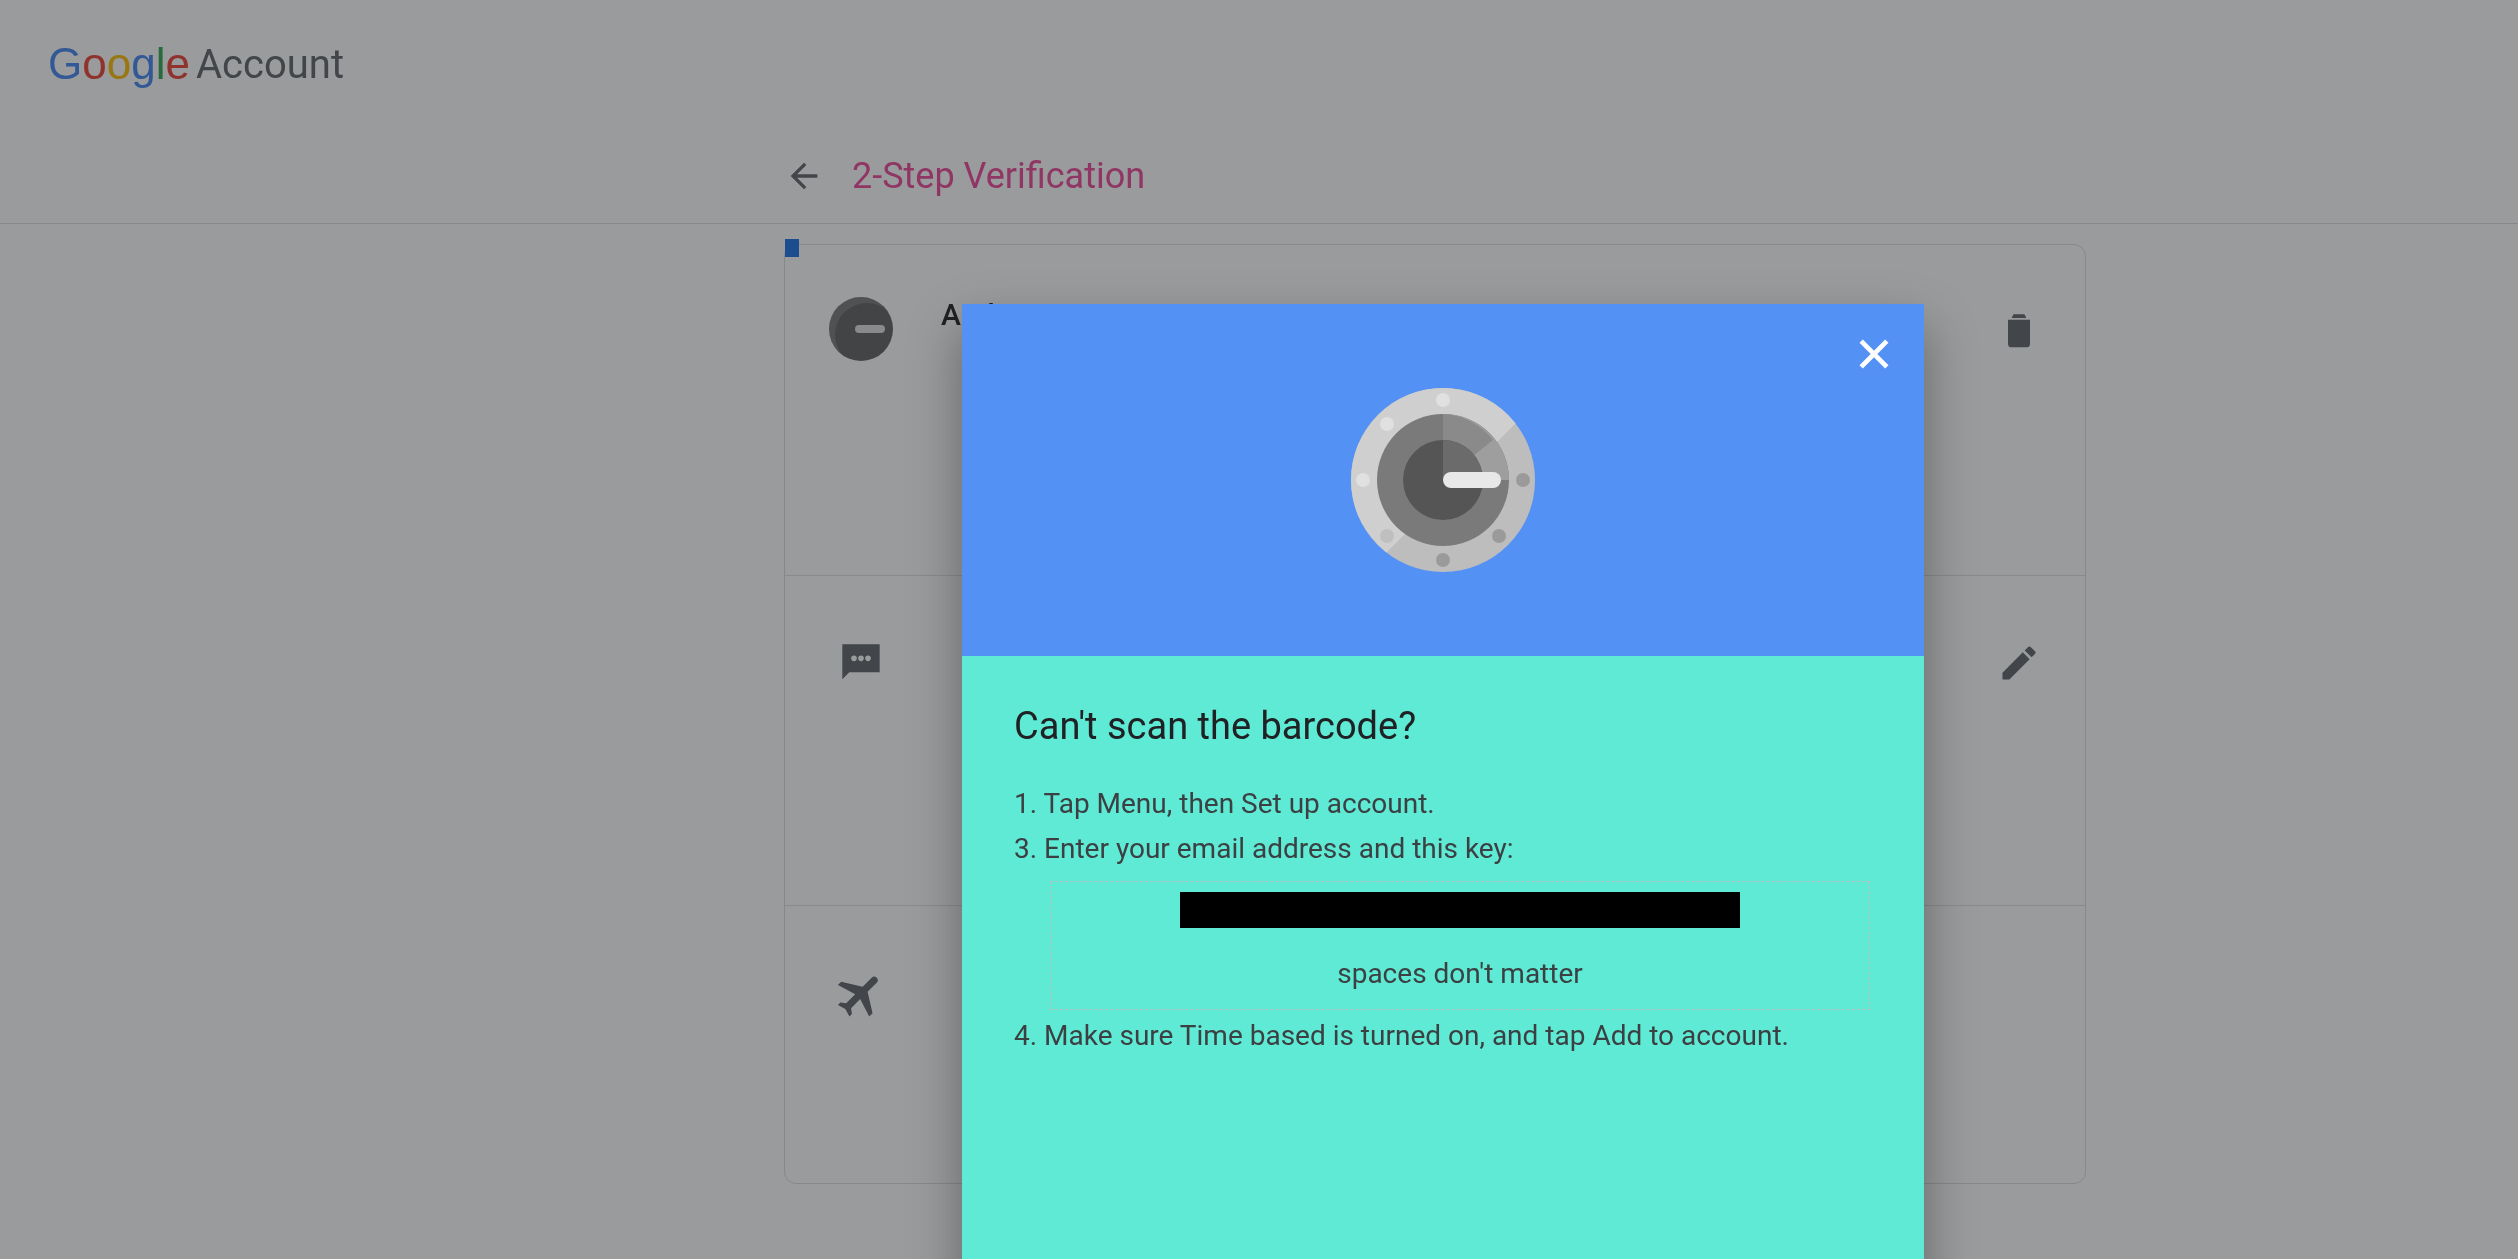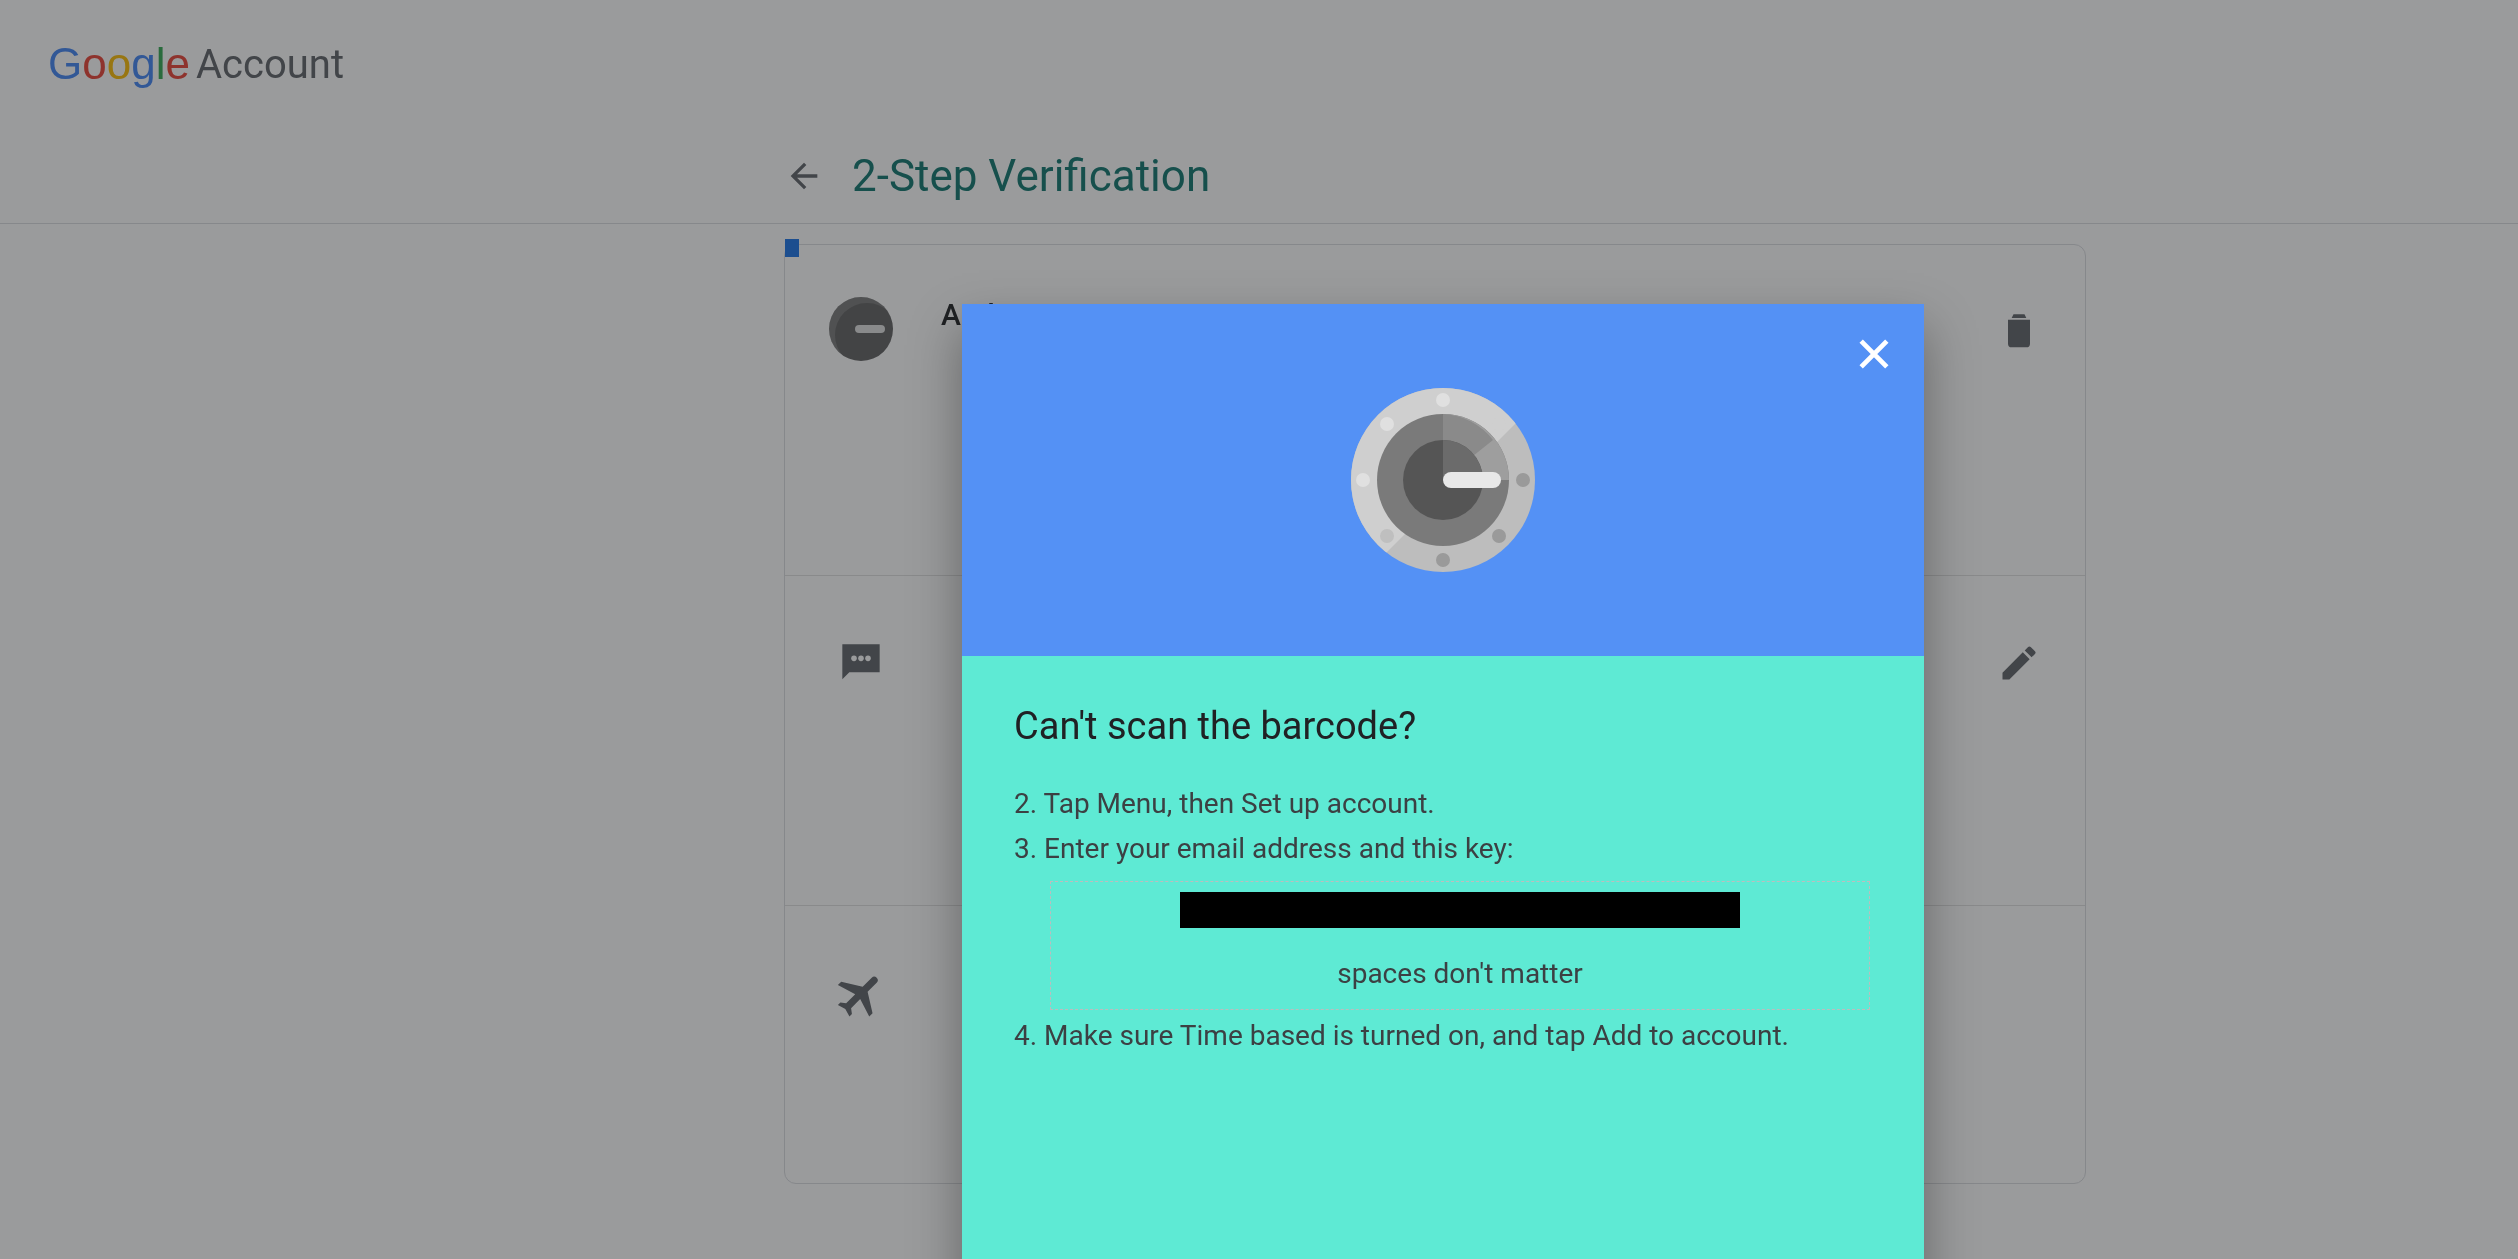--- a/index.html
+++ b/index.html
@@ -18,21 +18,21 @@
   .section-bar {
     position: absolute; left: 0; top: 128px; width: 100%; height: 96px;
     border-bottom: 1px solid #dadce0; display:flex; align-items:center;
   }
   .section-back {
     position:absolute; left: 784px; top: 50%; transform: translateY(-50%);
     width:40px; height:40px; color:#5f6368; cursor:pointer;
   }
   .section-title {
     position:absolute; left: 852px; top: 50%; transform: translateY(-50%);
-    font-size: 44px; color:#0f766e; font-weight:400;
+    font-size: 36px; color:#ec4899; font-weight:400;
   }
 
   .card {
     position: absolute; left: 784px; top: 244px; width: 1302px; height: 940px;
     border: 1px solid #dadce0; border-radius: 12px; background:#fff;
   }
   .card::before {
     content:""; position:absolute; left:0; top:-6px; width:14px; height:18px; background:#1a73e8;
   }
   .card-row { position:absolute; left:0; width:100%; display:flex; align-items:flex-start; padding: 28px 44px; }
@@ -188,21 +188,21 @@
       <circle cx="156" cy="44" r="7" fill="#cfcfcf"></circle>
       <circle cx="44" cy="156" r="7" fill="#bfbfbf"></circle>
       <circle cx="156" cy="156" r="7" fill="#9a9a9a"></circle>
     </svg>
   </div>
 
   <div class="modal-body">
     <div class="modal-title">Can't scan the barcode?</div>
     <div class="steps">
       <div class="step">
-        <span>2. Tap </span><b>Menu</b><span>, then </span><b>Set up account</b><span>.</span>
+        <span>1. Tap </span><b>Menu</b><span>, then </span><b>Set up account</b><span>.</span>
       </div>
       <div class="step">3. Enter your email address and this key:</div>
       <div class="key-box">
         <span class="key-redacted"></span>
         <span class="key-note">spaces don't matter</span>
       </div>
       <div class="step">
         <span>4. Make sure </span><b>Time based</b><span> is turned on, and tap </span><b>Add</b><span> to account.</span>
       </div>
     </div>

